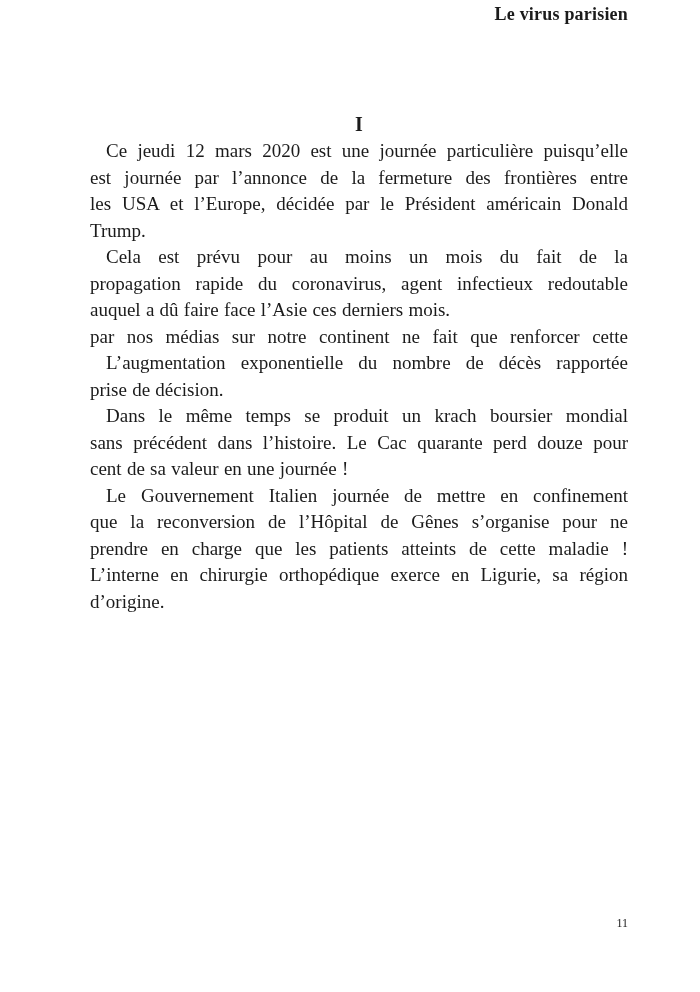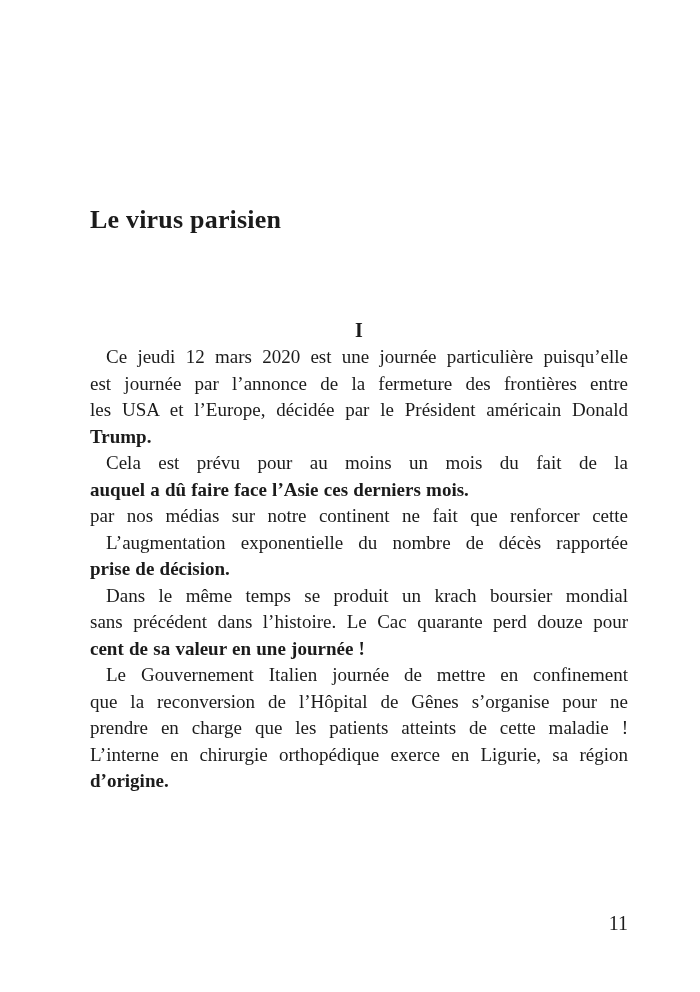--- a/index.html
+++ b/index.html
@@ -16,24 +16,23 @@
     color: #1b1b1b;
     overflow: hidden;
   }
   .content {
     position: absolute;
     left: 90px;
     top: 0;
     width: 538px;
   }
   .title {
-    margin-top: 206px;
-    text-align: left;
+    text-align: right;
     font-weight: bold;
-    font-size: 26px;
+    font-size: 18px;
     line-height: 28px;
     letter-spacing: 0.2px;
   }
   .chapter {
     margin-top: 82px;
     text-align: center;
     font-weight: bold;
     font-size: 20px;
     line-height: 28px;
   }
@@ -44,43 +43,43 @@
   .line {
     text-align: justify;
     text-align-last: justify;
     word-spacing: 0.5px;
   }
   .line.first {
     text-indent: 16px;
   }
   .line.last {
     text-align-last: left;
-    font-weight: bold;
   }
   .page-number {
     position: absolute;
     top: 910px;
     right: 72px;
-    font-size: 20px;
+    font-size: 12px;
     line-height: 26px;
   }
 </style>
 </head>
 <body>
 
 <div class="page">
   <div class="content">
     <div class="title">Le virus parisien</div>
     <div class="chapter">I</div>
     <div class="body-text">
         <div class="line first">Ce jeudi 12 mars 2020 est une journée particulière puisqu’elle</div>
         <div class="line">est journée par l’annonce de la fermeture des frontières entre</div>
         <div class="line">les USA et l’Europe, décidée par le Président américain Donald</div>
         <div class="line last">Trump.</div>
         <div class="line first">Cela est prévu pour au moins un mois du fait de la</div>
+        <div class="line">propagation rapide du coronavirus, agent infectieux redoutable</div>
         <div class="line last">auquel a dû faire face l’Asie ces derniers mois.</div>
         <div class="line">par nos médias sur notre continent ne fait que renforcer cette</div>
         <div class="line first">L’augmentation exponentielle du nombre de décès rapportée</div>
         <div class="line last">prise de décision.</div>
         <div class="line first">Dans le même temps se produit un krach boursier mondial</div>
         <div class="line">sans précédent dans l’histoire. Le Cac quarante perd douze pour</div>
         <div class="line last">cent de sa valeur en une journée !</div>
         <div class="line first">Le Gouvernement Italien journée de mettre en confinement</div>
         <div class="line">que la reconversion de l’Hôpital de Gênes s’organise pour ne</div>
         <div class="line">prendre en charge que les patients atteints de cette maladie !</div>

